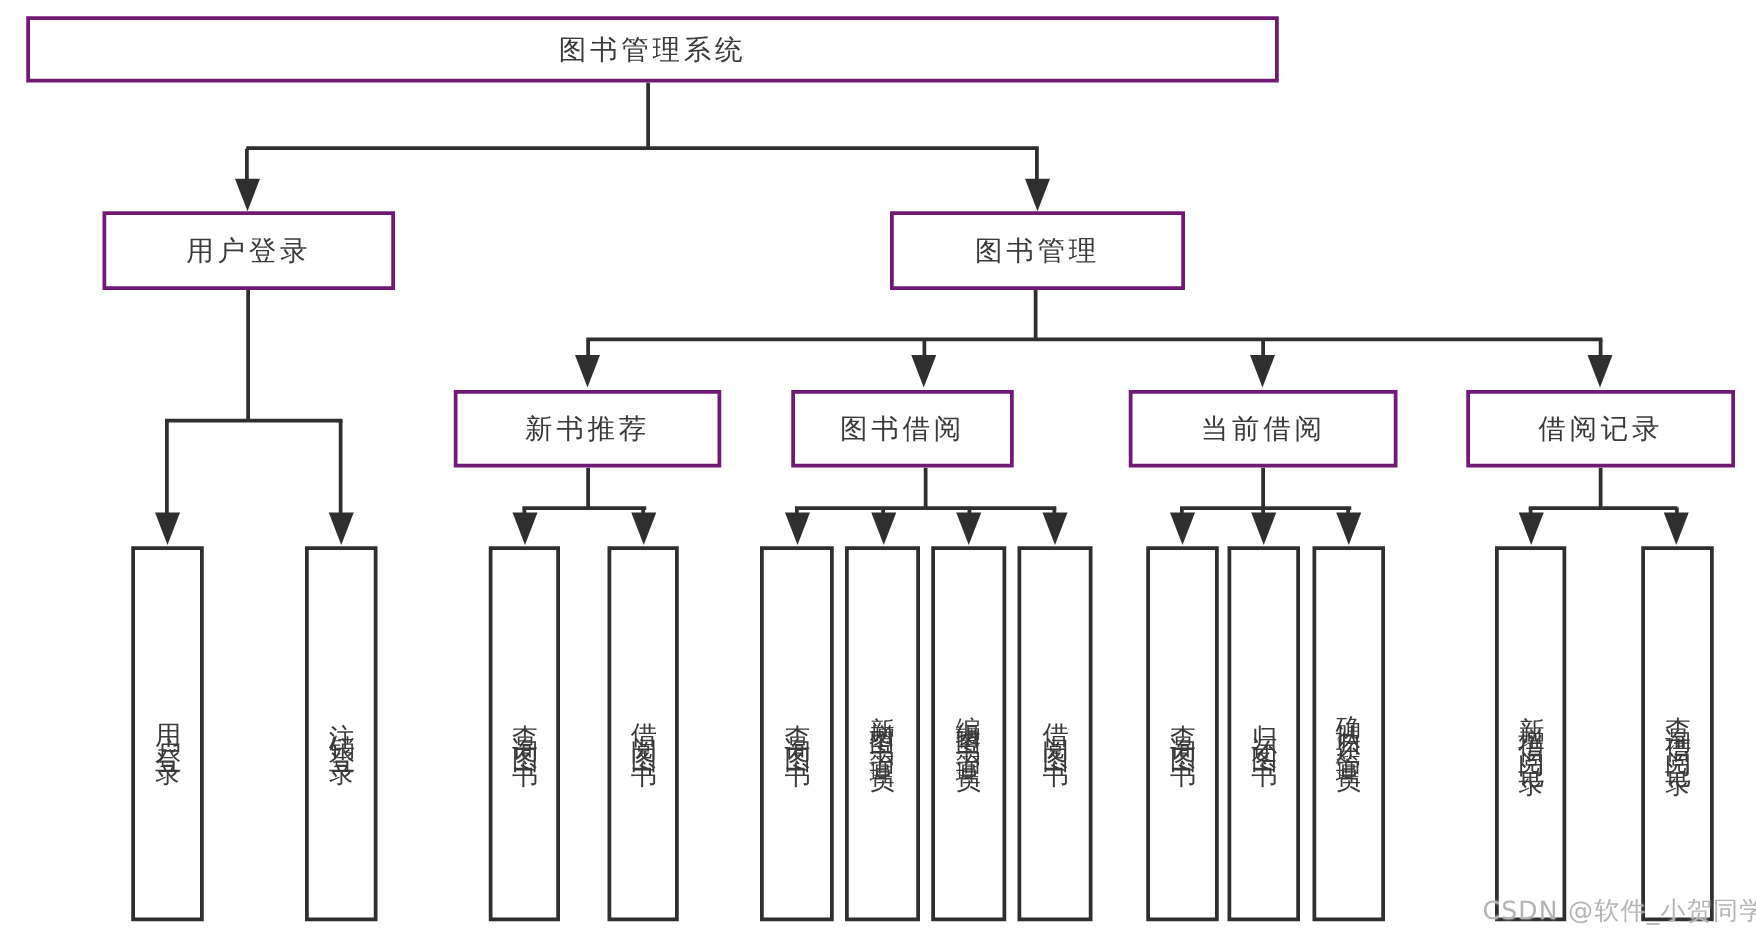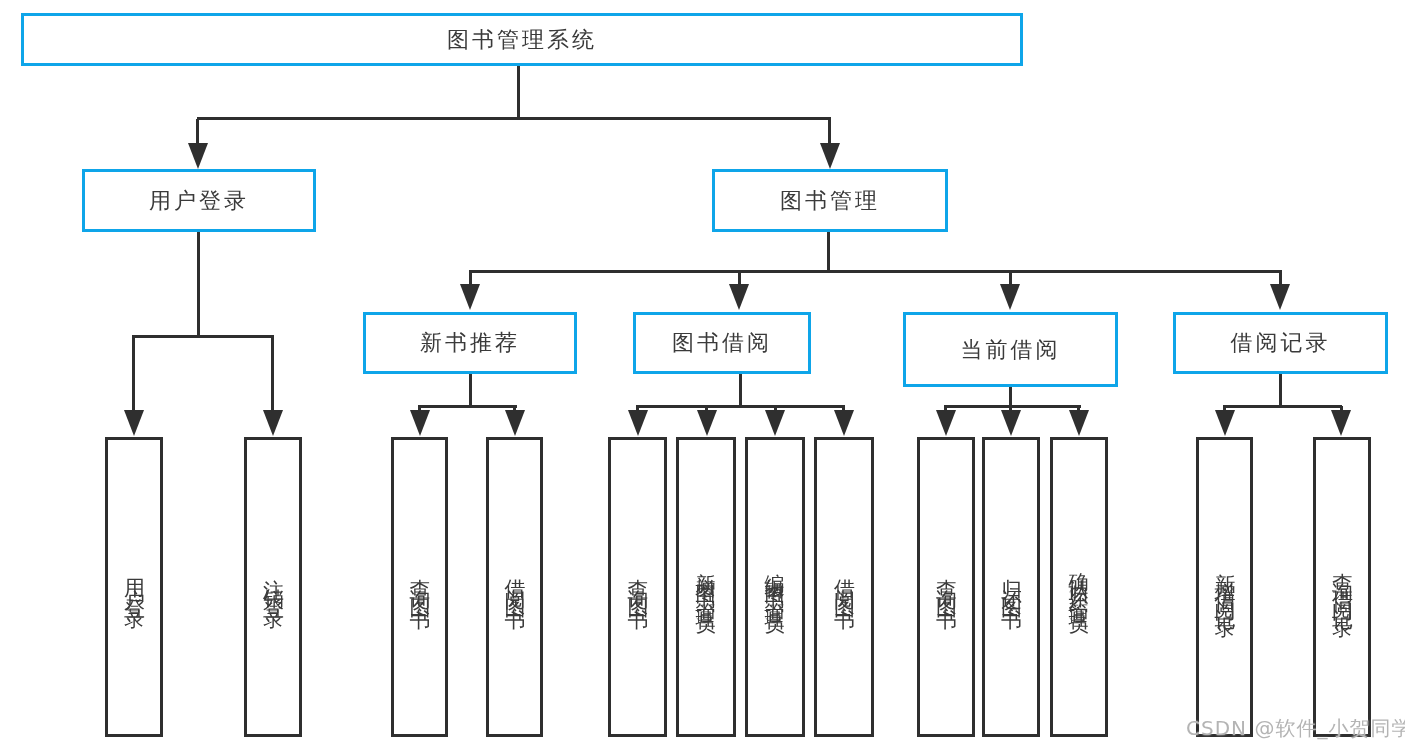--- a/index.html
+++ b/index.html
@@ -2,21 +2,21 @@
 <html><head>
 <meta charset="utf-8">
 <style>
   html,body { margin:0; padding:0; background:#ffffff; }
   .canvas {
     position:relative; width:1405px; height:747px; background:#ffffff;
     font-family:"DejaVu Sans", sans-serif; overflow:hidden;
   }
   .hbox {
     position:absolute; box-sizing:border-box; background:#ffffff;
-    border:3px solid #0ea5e9; display:flex; align-items:center; justify-content:center;
+    border:3px solid #701a75; display:flex; align-items:center; justify-content:center;
   }
   .hbox span {
     font-size:22px; letter-spacing:3px; color:#3a3a3a; white-space:nowrap;
   }
   .leaf {
     position:absolute; box-sizing:border-box; background:#ffffff;
     border:3px solid #2f2f2f; top:437px; height:300px; width:58px;
     display:flex; align-items:center; justify-content:center;
   }
   .vtext {
@@ -112,21 +112,21 @@
   <div class="hbox" style="left:363px;top:312px;width:214px;height:62px">
     <span>新书推荐</span>
   </div>
 
   <div class="hbox" style="left:712px;top:169px;width:236px;height:63px">
     <span>图书管理</span>
   </div>
   <div class="hbox" style="left:633px;top:312px;width:178px;height:62px">
     <span>图书借阅</span>
   </div>
-  <div class="hbox" style="left:903px;top:312px;width:215px;height:75px">
+  <div class="hbox" style="left:903px;top:312px;width:215px;height:62px">
     <span>当前借阅</span>
   </div>
   <div class="hbox" style="left:1173px;top:312px;width:215px;height:62px">
     <span>借阅记录</span>
   </div>
 
   <div class="leaf" style="left:105px">
     <span class="vtext">用户登录</span>
   </div>
   <div class="leaf" style="left:244px">

